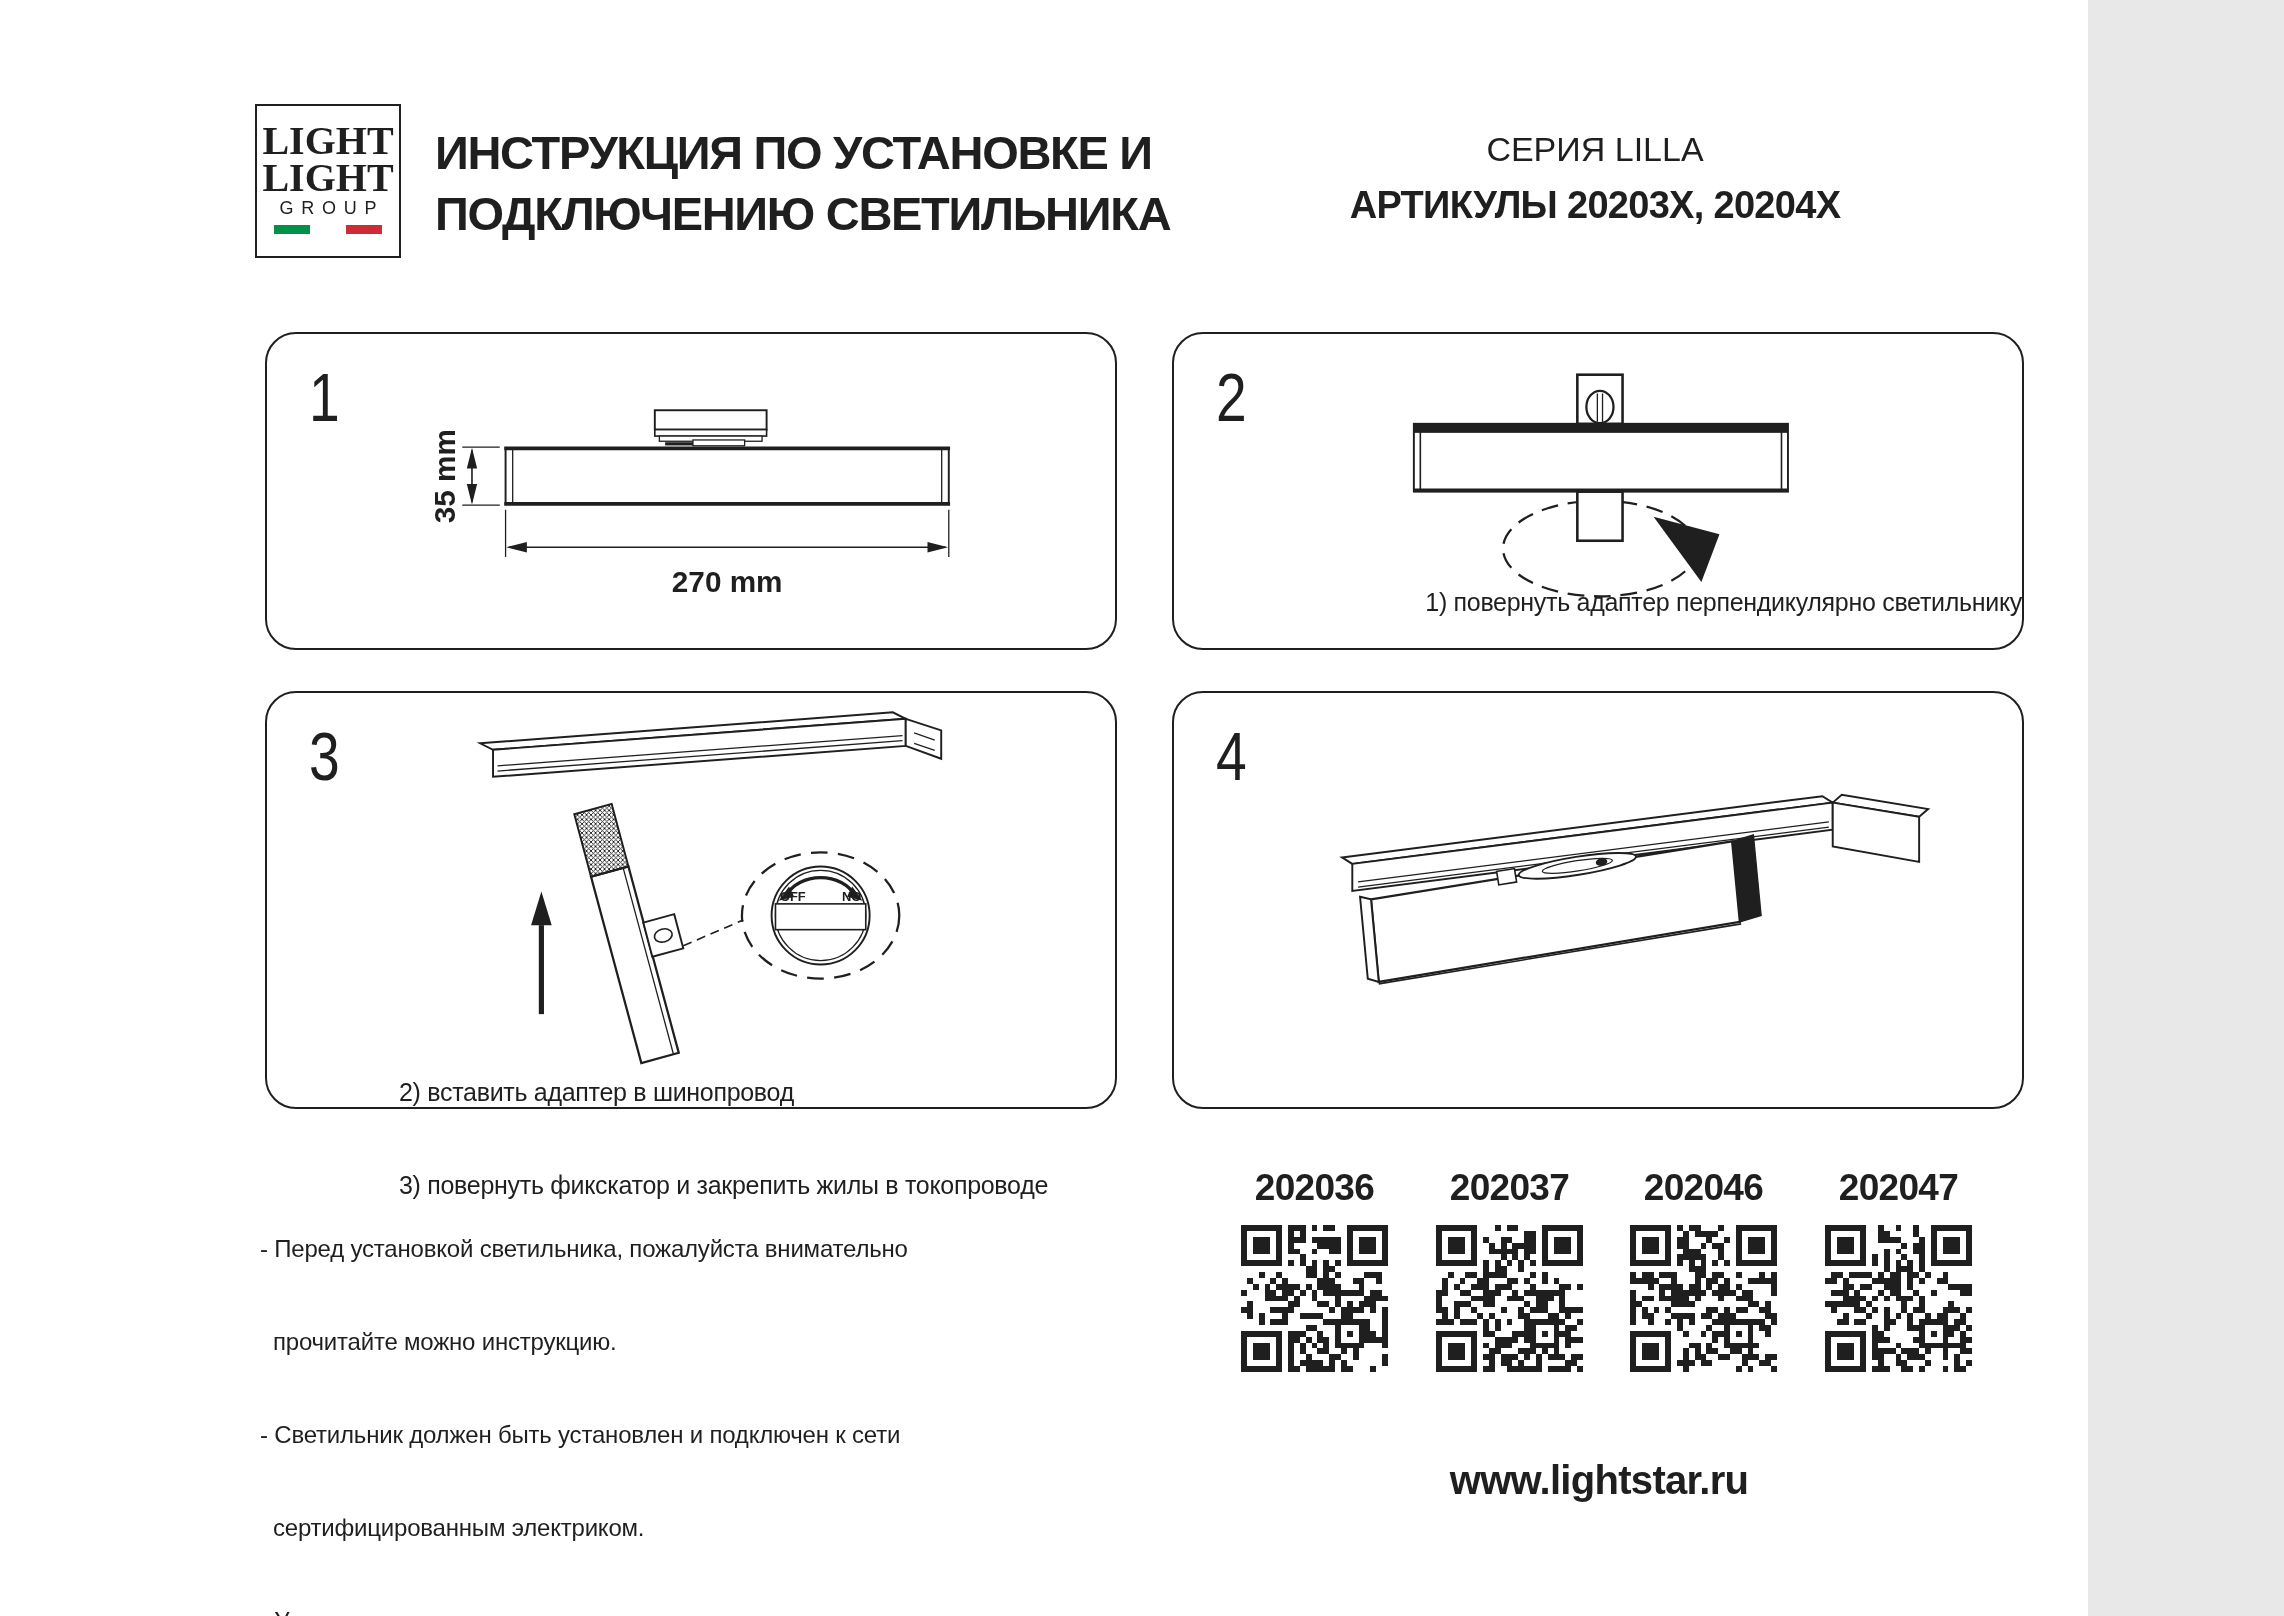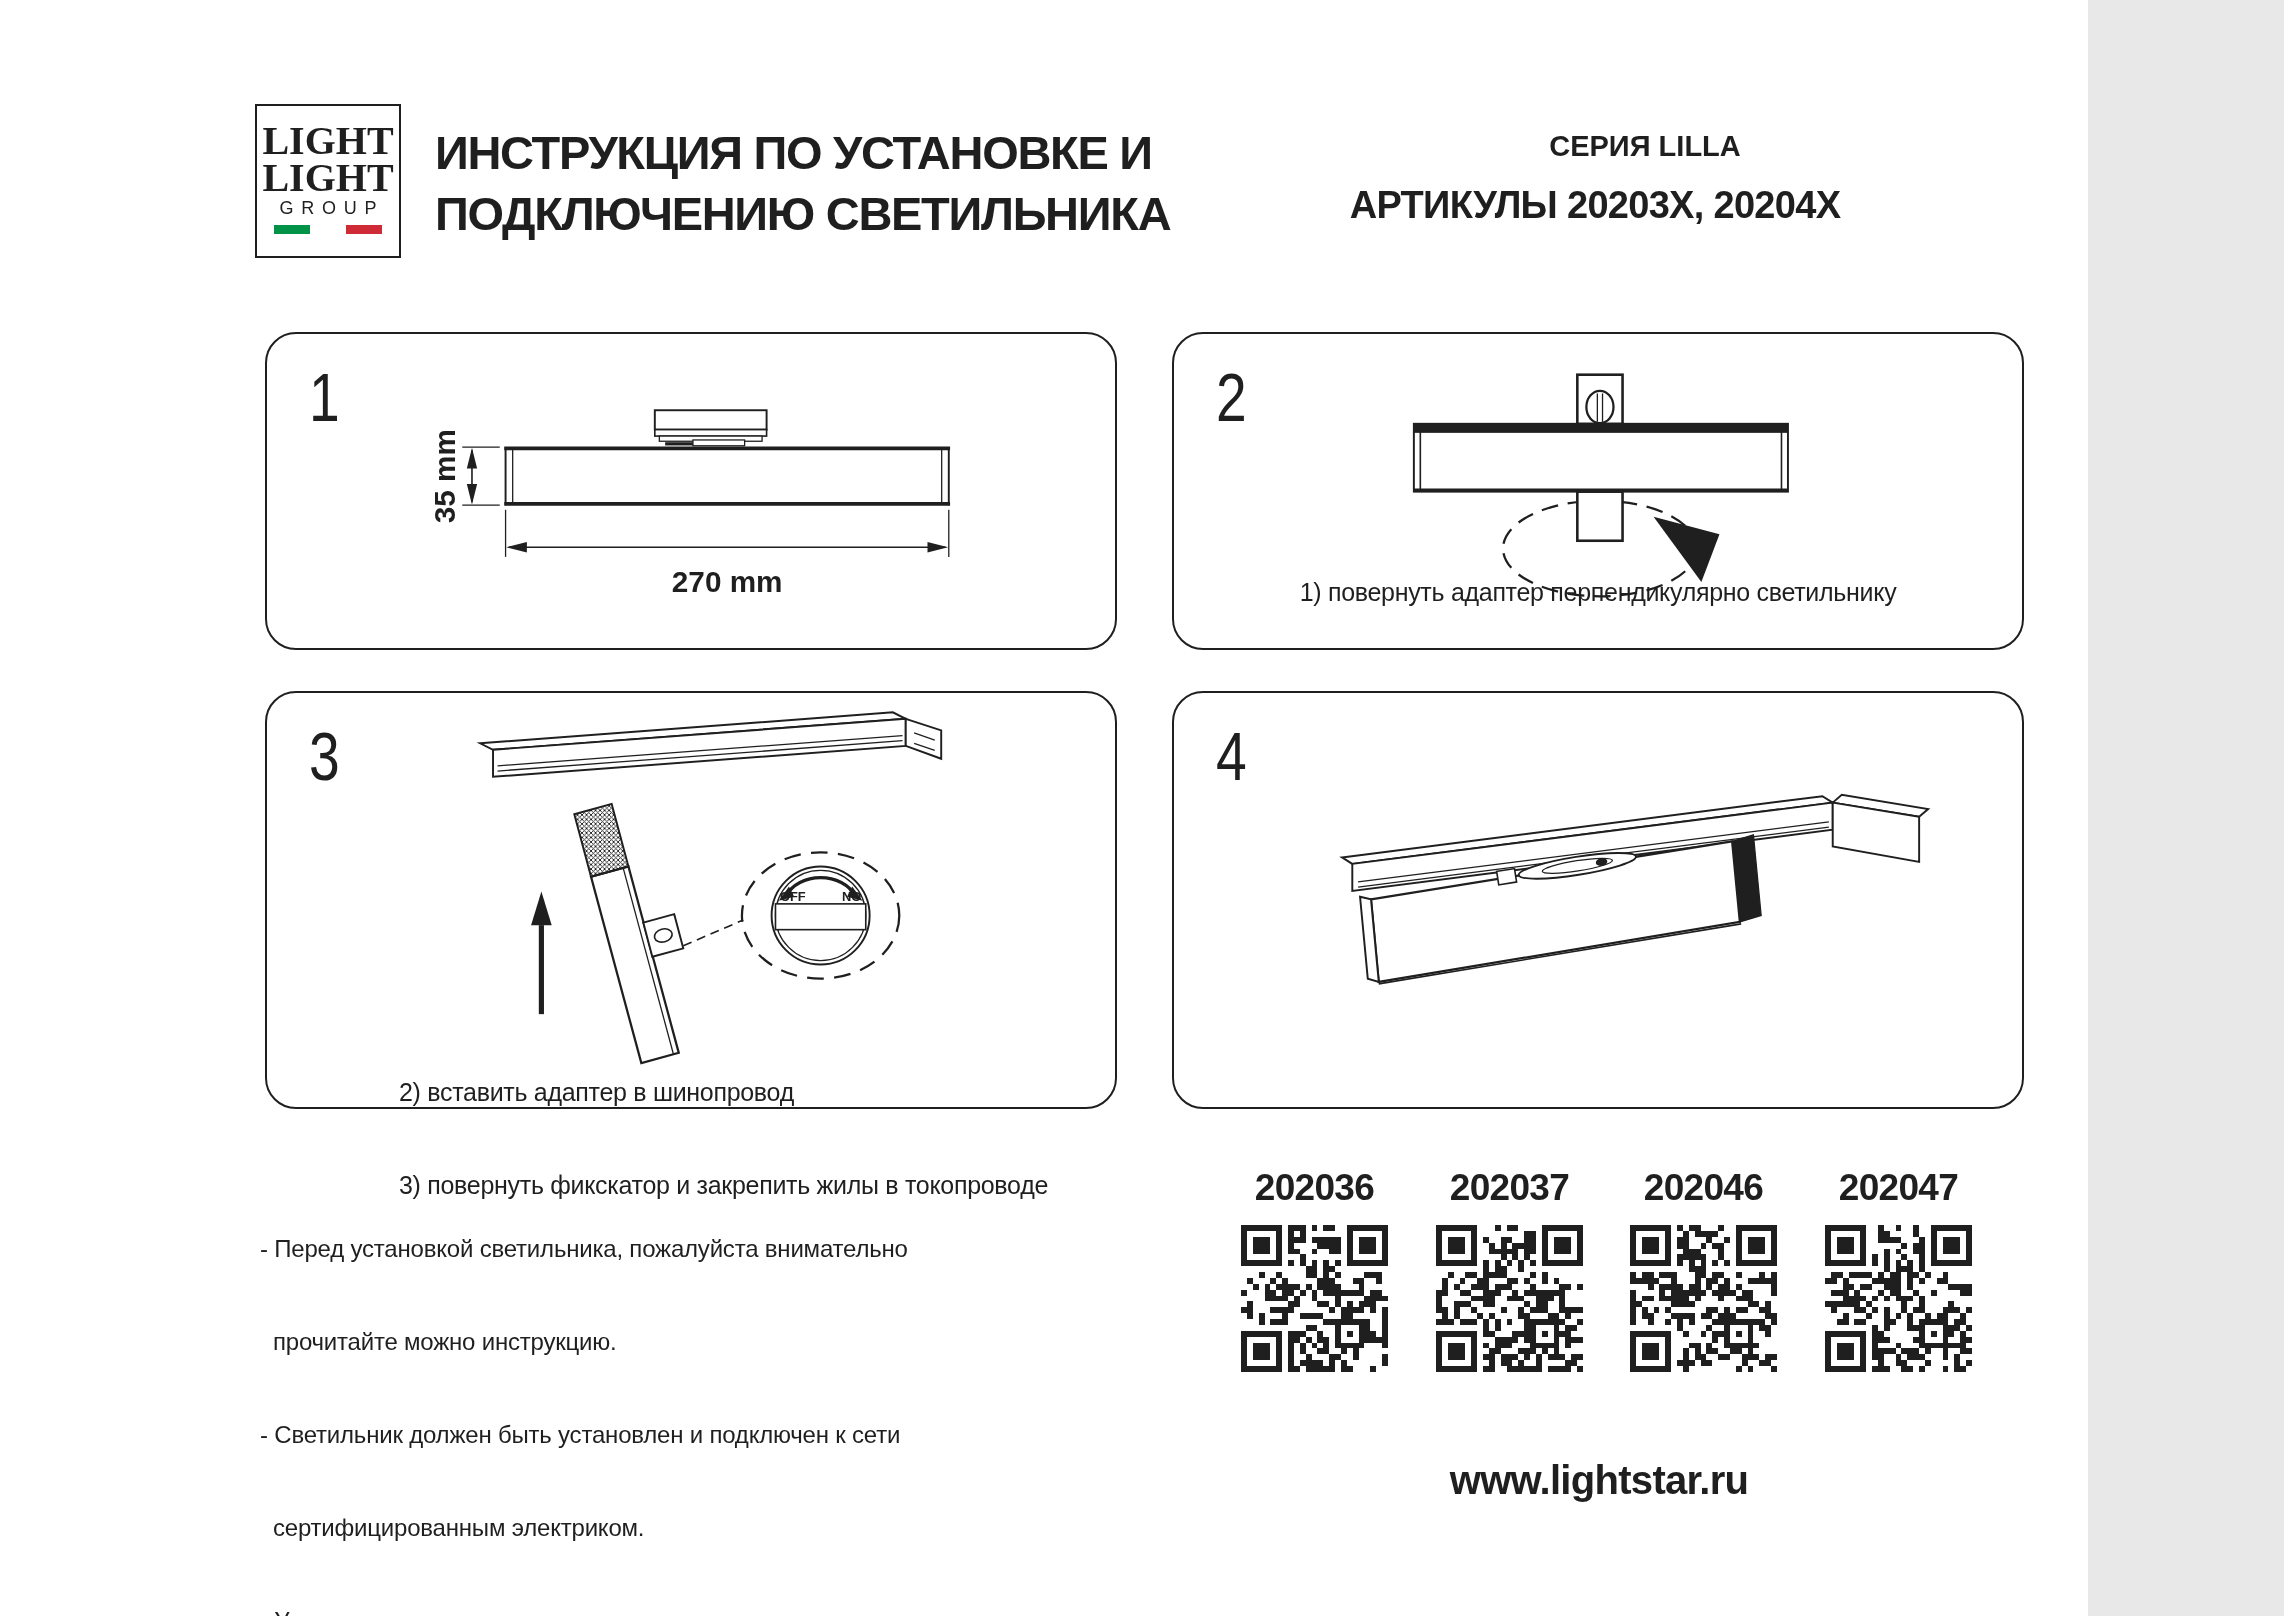--- a/index.html
+++ b/index.html
@@ -13,35 +13,35 @@
               box-sizing:border-box; text-align:center; }
   .logo-word { font-family:"Liberation Serif",serif; font-weight:bold; font-size:40px; line-height:37px; letter-spacing:0px; }
   .logo-word.first { margin-top:15.6px; }
   .logo-group { font-size:18px; letter-spacing:7.8px; padding-left:7.8px; margin-top:2.6px; }
   .flag { width:108px; height:8.5px; margin:5.9px auto 0; display:flex; }
   .flag span { flex:1; height:100%; }
 
   
   .title { left:435px; top:122px; font-size:47px; font-weight:bold; line-height:61px;
            letter-spacing:-1.3px; white-space:nowrap; }
-  .series { left:1352px; top:130px; width:586px; text-align:center; font-size:29px; font-weight:bold; }
+  .series { left:1302px; top:130px; width:586px; text-align:center; font-size:34px; font-weight:normal; }
   .articles { left:1302px; top:184px; width:586px; text-align:center; font-size:38px; font-weight:bold; letter-spacing:-0.7px; }
 
   
   .panel { position:absolute; border:2px solid var(--ink); border-radius:31px; background:#fff; box-sizing:border-box; }
   .p1 { left:265px;  top:332px;  width:852px; height:318px; }
   .p2 { left:1172px; top:332px;  width:852px; height:318px; }
   .p3 { left:265px;  top:691px; width:852px; height:418px; }
   .p4 { left:1172px; top:691px; width:852px; height:418px; }
   .num { position:absolute; left:42px; top:29px; font-size:69px; font-weight:400;
          transform:scaleX(.8); transform-origin:left top; line-height:1; }
   .draw { position:absolute; left:0; top:0; width:100%; height:100%; }
   .caption { position:absolute; font-size:25px; letter-spacing:-0.3px; }
   .cap-center { left:0; right:0; text-align:center; }
-  .p2 .cap-center { top:244px; }
+  .p2 .cap-center { top:254px;text-align:right; }
   .p4 .cap-center { top:296px; }
   .cap3 { left:132px; top:322px; line-height:31px; white-space:pre; }
 
   
   .notes { left:260px; top:1171px; font-size:24px; line-height:31px; white-space:pre; letter-spacing:-0.2px; }
 
   
   .qr-item { position:absolute; top:1168px; width:147px; text-align:center; }
   .qr-label { font-size:37px; font-weight:bold; letter-spacing:-0.7px; line-height:39px; }
   .qr-box { margin-top:18px; width:147px; height:147px; }

